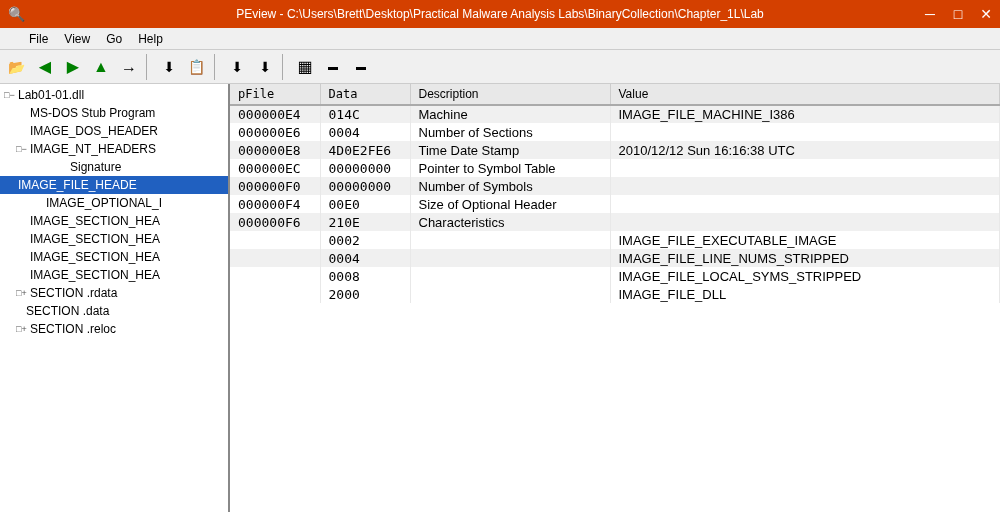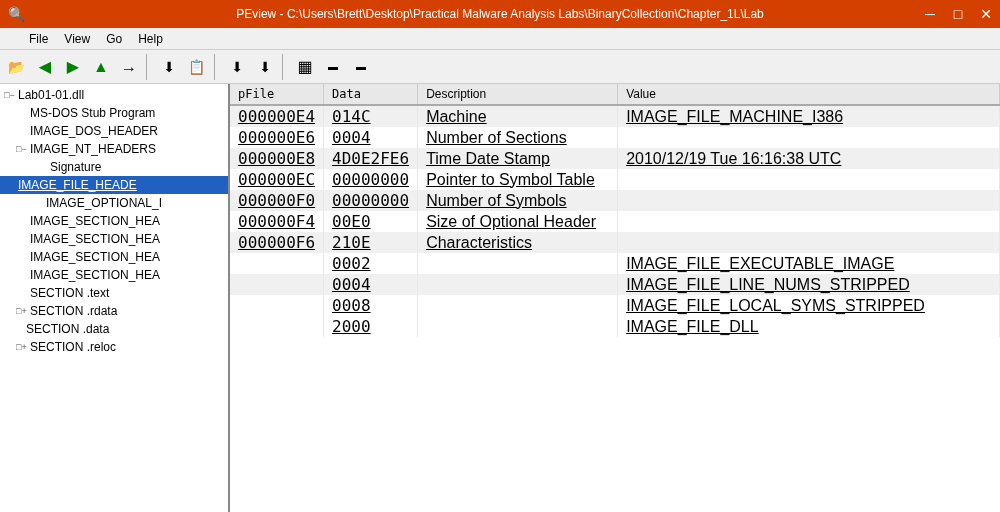--- a/index.html
+++ b/index.html
@@ -135,22 +135,21 @@
       white-space: nowrap;
     }
     tbody tr {
       height: 18px;
     }
     tbody tr.row-highlighted { background: #f0f0f0; }
     tbody td {
       padding: 1px 8px;
       border-right: 1px solid #e8e8e8;
       white-space: nowrap;
-      font-size: 16px;
-      text-decoration: underline;
+      font-size: 13px;
     }
     .col-pfile { width: 90px; font-family: monospace; }
     .col-data { width: 90px; font-family: monospace; }
     .col-desc { width: 200px; }
     .col-value { width: auto; }
 
     
     ::-webkit-scrollbar { width: 14px; height: 14px; }
     ::-webkit-scrollbar-track { background: #f0f0f0; }
     ::-webkit-scrollbar-thumb { background: #bbb; border: 1px solid #999; }
@@ -208,25 +207,25 @@
           <span>MS-DOS Stub Program</span>
         </div>
         <div class="tree-item" style="padding-left: 16px;">
           <span class="tree-expand" style="margin-right: 2px;">  </span>
           <span>IMAGE_DOS_HEADER</span>
         </div>
         <div class="tree-item" style="padding-left: 16px;">
           <span class="tree-expand" style="font-size: 9px; margin-right: 2px;">□−</span>
           <span>IMAGE_NT_HEADERS</span>
         </div>
-        <div class="tree-item" style="padding-left: 36px;">
+        <div class="tree-item" style="padding-left: 28px; margin-left: 28px;">
           <span class="tree-expand" style="margin-right: 2px;">  </span>
           <span>Signature</span>
         </div>
-        <div class="tree-item selected" style=" text-decoration: underline;">
+        <div class="tree-item selected" style="">
           <span class="tree-expand" style="margin-right: 2px;">  </span>
           <span>IMAGE_FILE_HEADE</span>
         </div>
         <div class="tree-item" style="padding-left: 32px;">
           <span class="tree-expand" style="margin-right: 2px;">  </span>
           <span>IMAGE_OPTIONAL_I</span>
         </div>
         <div class="tree-item" style="padding-left: 16px;">
           <span class="tree-expand" style="margin-right: 2px;">  </span>
           <span>IMAGE_SECTION_HEA</span>
@@ -235,24 +234,20 @@
           <span class="tree-expand" style="margin-right: 2px;">  </span>
           <span>IMAGE_SECTION_HEA</span>
         </div>
         <div class="tree-item" style="padding-left: 16px;">
           <span class="tree-expand" style="margin-right: 2px;">  </span>
           <span>IMAGE_SECTION_HEA</span>
         </div>
         <div class="tree-item" style="padding-left: 16px;">
           <span class="tree-expand" style="margin-right: 2px;">  </span>
           <span>IMAGE_SECTION_HEA</span>
-        </div>
-        <div class="tree-item" style="padding-left: 16px;">
-          <span class="tree-expand" style="margin-right: 2px;">  </span>
-          <span>SECTION .text</span>
         </div>
         <div class="tree-item" style="padding-left: 16px;">
           <span class="tree-expand" style="font-size: 9px; margin-right: 2px;">□+</span>
           <span>SECTION .rdata</span>
         </div>
         <div class="tree-item" style="padding-left: 12px;">
           <span class="tree-expand" style="margin-right: 2px;">  </span>
           <span>SECTION .data</span>
         </div>
         <div class="tree-item" style="padding-left: 16px;">
@@ -283,21 +278,21 @@
           <tr>
             <td class="col-pfile">000000E6</td>
             <td class="col-data">0004</td>
             <td class="col-desc">Number of Sections</td>
             <td class="col-value"></td>
           </tr>
           <tr class="row-highlighted">
             <td class="col-pfile">000000E8</td>
             <td class="col-data">4D0E2FE6</td>
             <td class="col-desc">Time Date Stamp</td>
-            <td class="col-value">2010/12/19 Tue 16:16:38 UTC</td>
+            <td class="col-value">2010/12/12 Sun 16:16:38 UTC</td>
           </tr>
           <tr>
             <td class="col-pfile">000000EC</td>
             <td class="col-data">00000000</td>
             <td class="col-desc">Pointer to Symbol Table</td>
             <td class="col-value"></td>
           </tr>
           <tr class="row-highlighted">
             <td class="col-pfile">000000F0</td>
             <td class="col-data">00000000</td>

